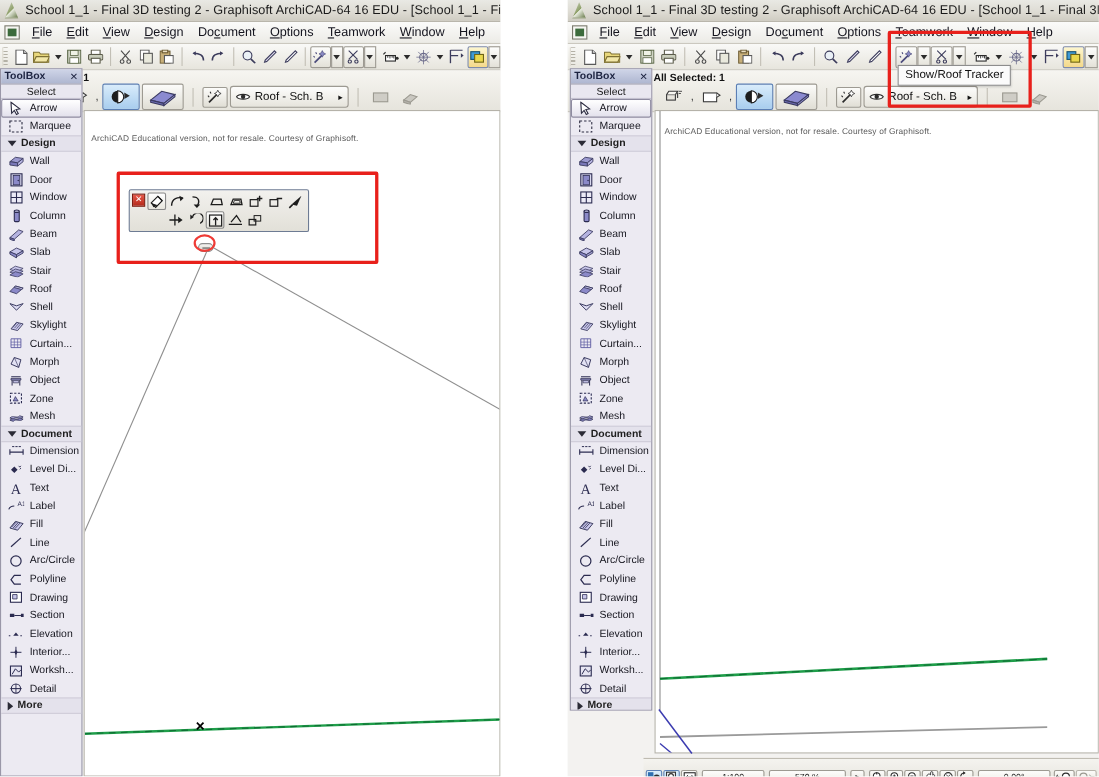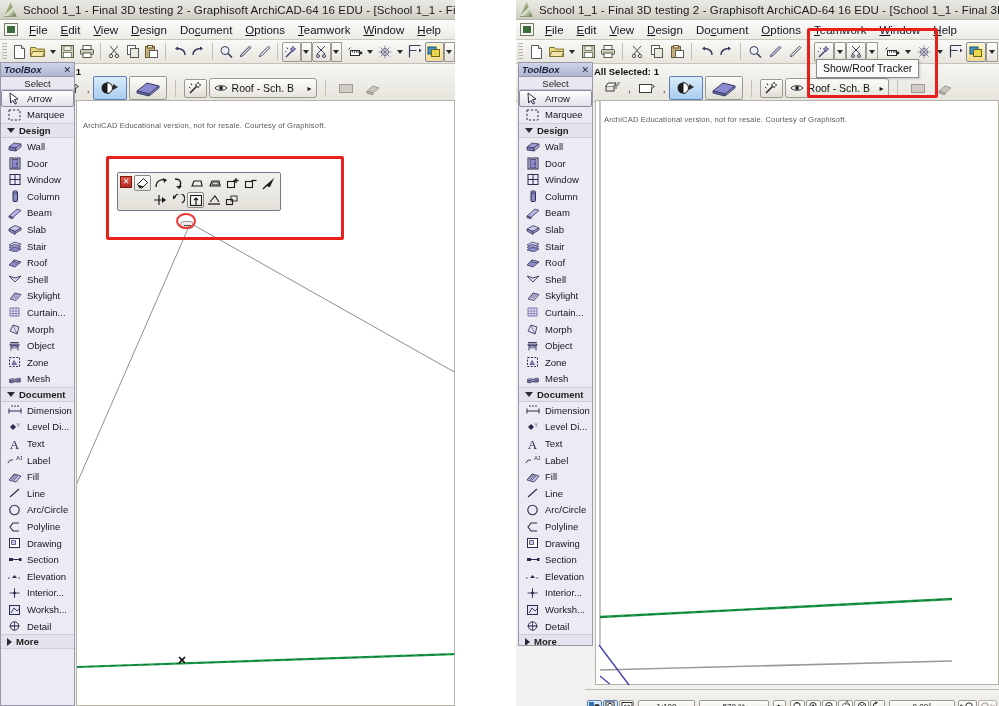--- a/index.html
+++ b/index.html
@@ -133,21 +133,21 @@
     background:#eceaf2;
     border:1px solid #9a97a8;
     overflow:hidden;
   }
   .tbx-head {
     height:14px; display:flex; align-items:center; justify-content:space-between;
     padding:0 3px;
     background: linear-gradient(to bottom,#cfd5e8,#aeb6d0);
     border-bottom:1px solid #9a97a8;
   }
-  .tbx-head .t { font-size:9.5px; font-weight:bold; color:#1c2340;font-style:italic; }
+  .tbx-head .t { font-size:9.5px; font-weight:bold; color:#1c2340; }
   .tbx-head .x { font-size:9px; color:#1c2340; cursor:default; }
   .tbx-sub {
     height:13px; display:flex; align-items:center; justify-content:center;
     font-size:9.5px; color:#202020;
     background:#e9e7f0;
     border-bottom:1px solid #c3c0cf;
   }
   .tbx-group {
     height:15px; display:flex; align-items:center; gap:4px;
     padding-left:6px; font-size:9.5px; font-weight:bold; color:#1d1d1d;

